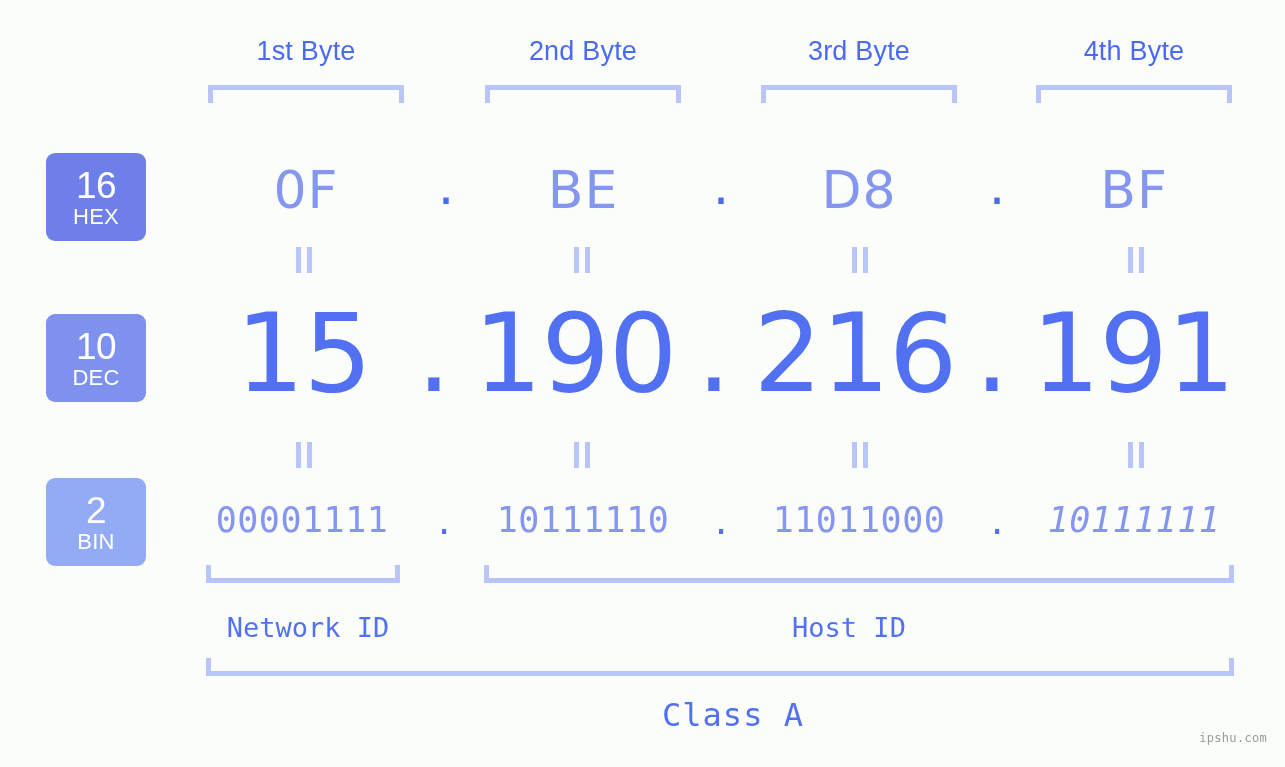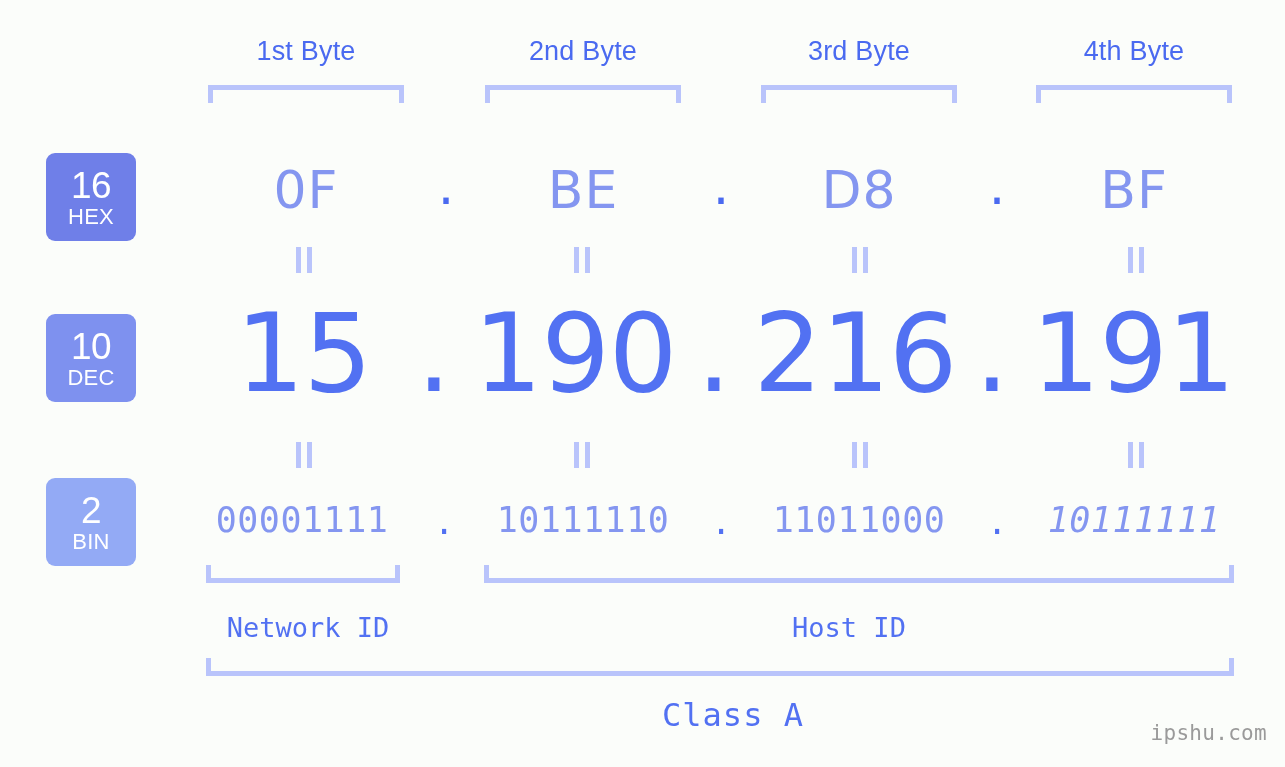--- a/index.html
+++ b/index.html
@@ -46,21 +46,21 @@
     border-bottom: 5px solid #b9c4fb;
     border-left: 5px solid #b9c4fb;
     border-right: 5px solid #b9c4fb;
     height: 18px;
   }
 
   
   .badge {
     position: absolute;
     left: 46px;
-    width: 90px;
+    width: 100px;
     height: 88px;
     border-radius: 9px;
     color: #ffffff;
     display: flex;
     flex-direction: column;
     align-items: center;
     justify-content: center;
     font-family: "Liberation Sans", sans-serif;
     line-height: 1;
   }
@@ -157,21 +157,21 @@
     letter-spacing: 1px;
   }
 
   
   .watermark {
     position: absolute;
     right: 18px;
     bottom: 22px;
     color: #9a9a9a;
     font-family: "DejaVu Sans Mono", monospace;
-    font-size: 21px;
+    font-size: 12px;
     letter-spacing: .3px;
   }
 </style>
 </head>
 <body>
 
 <div id="stage">
 
   <div class="byte-label" style="left:206px; top:36px; width:200px;">1st Byte</div>
   <div class="byte-label" style="left:485px; top:36px; width:196px;">2nd Byte</div>

